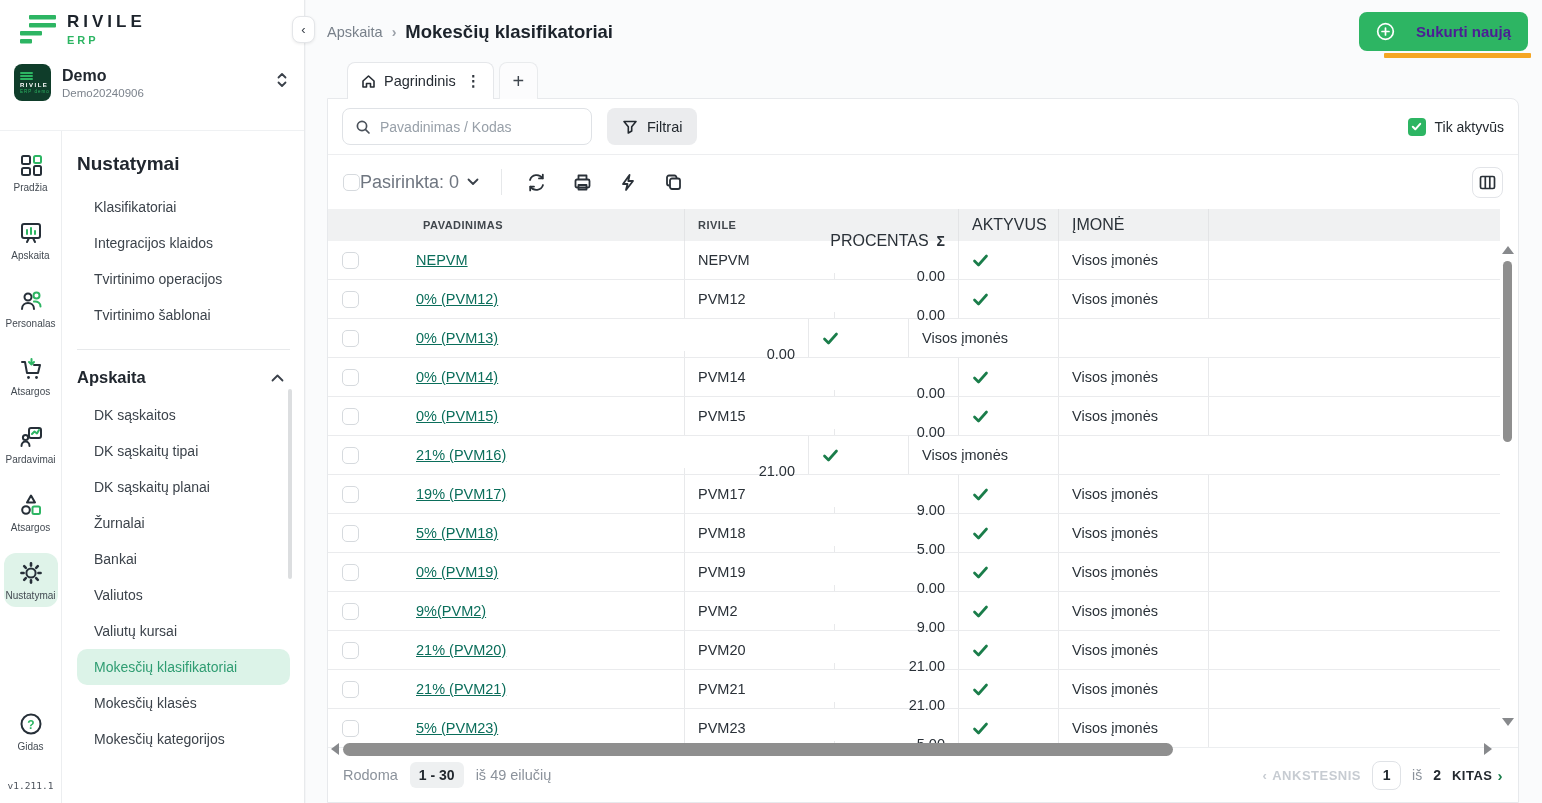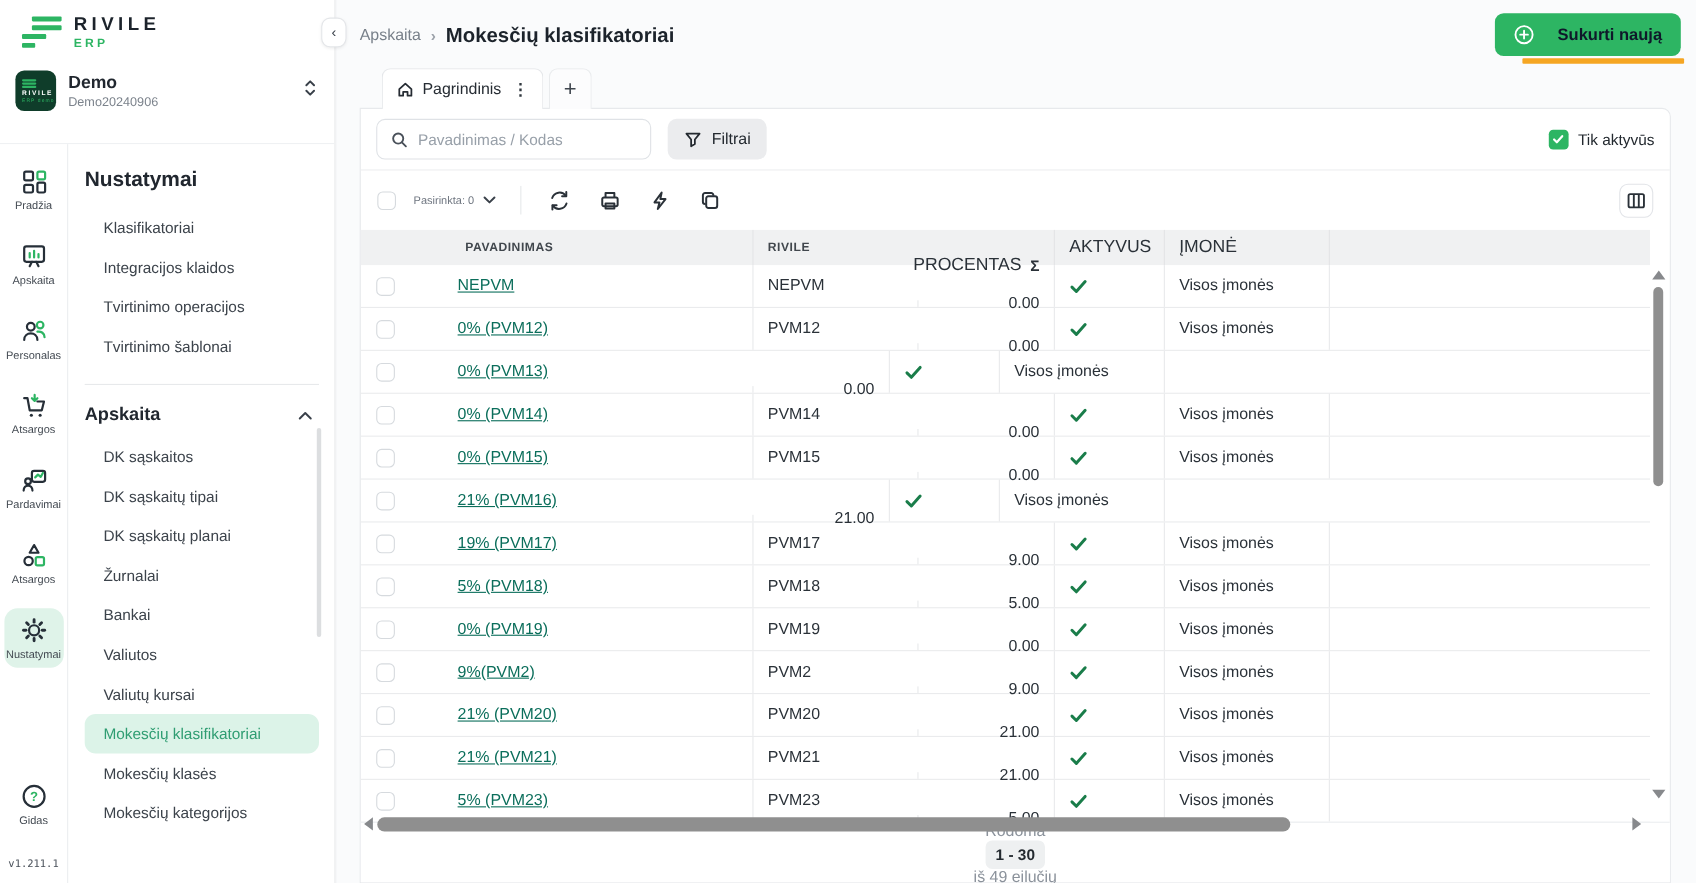--- a/index.html
+++ b/index.html
@@ -47,21 +47,21 @@
   .menu-h2row { display:flex; align-items:center; justify-content:space-between; margin-bottom:10px; padding-right:6px; }
   .menu-h2 { font-size:16.5px; font-weight:bold; color:#21272f; }
   .menu-scrollbar { position:absolute; right:12px; top:258px; width:4px; height:190px; background:#dcdee0; border-radius:2px; }
 
   
   .main-bg { position:absolute; left:306px; top:0; right:0; bottom:0; background:#fafbfc; }
   .breadcrumb { position:absolute; left:327px; top:21px; display:flex; align-items:center; gap:9px; }
   .bc-parent { font-size:14.5px; color:#78808a; cursor:pointer; }
   .bc-sep { color:#9ba1a9; font-size:14px; font-weight:bold; }
   .page-title { font-size:18.5px; font-weight:bold; color:#1c232b; }
-  .create-btn { position:absolute; right:14px; top:12px; height:39px; padding:0 17px; background:#2db563; border:none; border-radius:8px; color:#0f172a; font-weight:bold; font-size:15px; font-family:inherit; display:flex; align-items:center; gap:21px; cursor:pointer; }
+  .create-btn { position:absolute; right:14px; top:12px; height:39px; padding:0 17px; background:#2db563; border:none; border-radius:8px; color:#4c1d95; font-weight:bold; font-size:15px; font-family:inherit; display:flex; align-items:center; gap:21px; cursor:pointer; }
   .create-underline { position:absolute; right:11px; top:53px; width:147px; height:5px; background:#f5a623; border-radius:1px; }
 
   .tabbar { position:absolute; left:327px; top:62px; display:flex; align-items:flex-end; z-index:3;padding-left:20px; }
   .tab { display:flex; align-items:center; gap:8px; height:37px; padding:0 10px 0 13px; background:#fff; border:1px solid #e5e7ea; border-bottom:none; border-radius:8px 8px 0 0; font-size:14.5px; color:#262c33; cursor:pointer; }
   .tab .kebab { font-size:15px; font-weight:bold; color:#31383f; padding:0 2px; cursor:pointer; }
   .tab-add { width:39px; height:37px; margin-left:5px; background:#fcfcfd; border:1px solid #e9ebed; border-bottom:none; border-radius:8px 8px 0 0; display:flex; align-items:center; justify-content:center; font-size:20px; color:#3f464e; cursor:pointer; }
 
   .panel { position:absolute; left:327px; top:98px; width:1192px; height:705px; background:#fff; border:1px solid #e7e9ec; border-radius:0 8px 0 0; z-index:2; }
 
   
@@ -70,21 +70,21 @@
   .search-box input { border:none; outline:none; flex:1; font-size:14px; font-family:inherit; color:#2a3138; background:transparent; }
   .search-box input::placeholder { color:#98a0a9; }
   .filter-btn { display:flex; align-items:center; gap:9px; height:37px; padding:0 15px; margin-left:15px; background:#ebecee; border:none; border-radius:8px; font-size:14.5px; font-family:inherit; color:#23292f; cursor:pointer; }
   .active-only { margin-left:auto; display:flex; align-items:center; gap:9px; cursor:pointer; }
   .active-only .lbl { font-size:14px; color:#23292f; }
   .cb-green { width:18px; height:18px; background:#2db563; border-radius:4px; display:flex; align-items:center; justify-content:center; }
 
   
   .grid-toolbar { height:54px; display:flex; align-items:center; padding:0 15px; }
   .cb { width:17px; height:17px; border:1.5px solid #d6dade; border-radius:5px; background:#fff; cursor:pointer; flex:none; }
-  .selected-lbl { font-size:10px; color:#6f7680; margin-left:16px; }
+  .selected-lbl { font-size:18px; color:#6f7680; }
   .tb-chevron { margin-left:8px; }
   .tb-divider { width:1px; height:26px; background:#e6e8ea; margin:0 20px 0 22px; }
   .tb-icon { padding:4px; margin-right:17px; cursor:pointer; }
   .col-settings-btn { margin-left:auto; width:31px; height:31px; border:1px solid #e2e4e8; border-radius:8px; background:#fff; display:flex; align-items:center; justify-content:center; cursor:pointer; }
 
   
   .thead { display:flex; height:32px; background:#f0f1f2; align-items:center; }
   .thead .cell { font-size:11px; font-weight:bold; letter-spacing:.5px; color:#41474d; }
   .cell { padding-left:13px; }
   .col-check { width:75px; align-self:stretch; display:flex; align-items:center; padding-left:14px; }
@@ -110,21 +110,21 @@
   .hs-left { width:0; height:0; border-top:6px solid transparent; border-bottom:6px solid transparent; border-right:8px solid #87898c; cursor:pointer; }
   .hs-right{ width:0; height:0; border-top:6px solid transparent; border-bottom:6px solid transparent; border-left:8px solid #87898c; cursor:pointer; }
   .hs-track { flex:1; height:13px; position:relative; }
   .hs-thumb { position:absolute; left:0; top:0; height:13px; width:73%; background:#8f8f8f; border-radius:7px; cursor:grab; }
   .vscroll { position:absolute; right:5px; top:147px; height:480px; width:11px; display:flex; flex-direction:column; align-items:center; z-index:4; }
   .vs-up { width:0; height:0; border-left:6px solid transparent; border-right:6px solid transparent; border-bottom:8px solid #87898c; cursor:pointer; }
   .vs-down { position:absolute; bottom:0; width:0; height:0; border-left:6px solid transparent; border-right:6px solid transparent; border-top:8px solid #87898c; cursor:pointer; }
   .vs-thumb { margin-top:7px; width:9px; height:181px; background:#8f8f8f; border-radius:5px; cursor:grab; }
 
   
-  .pfooter { position:absolute; left:0; right:0; bottom:0; height:55px; border-top:1px solid #eceef0; display:flex; align-items:center; padding:0 15px; background:#fff; border-radius:0 0 0 0;flex-direction:column; }
+  .pfooter { position:absolute; left:0; right:0; bottom:0; height:55px; border-top:1px solid #eceef0; display:flex; align-items:center; padding:0 15px; background:#fff; border-radius:0 0 0 0; }
   .pf-showing { font-size:14.5px; color:#8b929b; }
   .pf-range { font-size:14px; font-weight:bold; color:#23292f; background:#eef0f1; border-radius:6px; padding:5px 9px; margin:0 12px; }
   .pf-total { font-size:14.5px; color:#8b929b; }
   .pf-right { margin-left:auto; display:flex; align-items:center; gap:11px; }
   .pf-prev { font-size:13px; font-weight:bold; letter-spacing:.5px; color:#c7ccd2; display:flex; align-items:center; gap:5px; cursor:default; }
   .pf-pagebox { width:29px; height:29px; border:1px solid #dfe2e6; border-radius:8px; display:flex; align-items:center; justify-content:center; font-size:14px; font-weight:bold; color:#23292f; background:#fff; }
   .pf-of { font-size:14px; color:#8b929b; }
   .pf-pages { font-size:14px; font-weight:bold; color:#23292f; }
   .pf-next { font-size:13px; font-weight:bold; letter-spacing:.5px; color:#23292f; display:flex; align-items:center; gap:5px; cursor:pointer; }
   .pf-next .chev { color:#1a7d4a; font-size:15px; }

